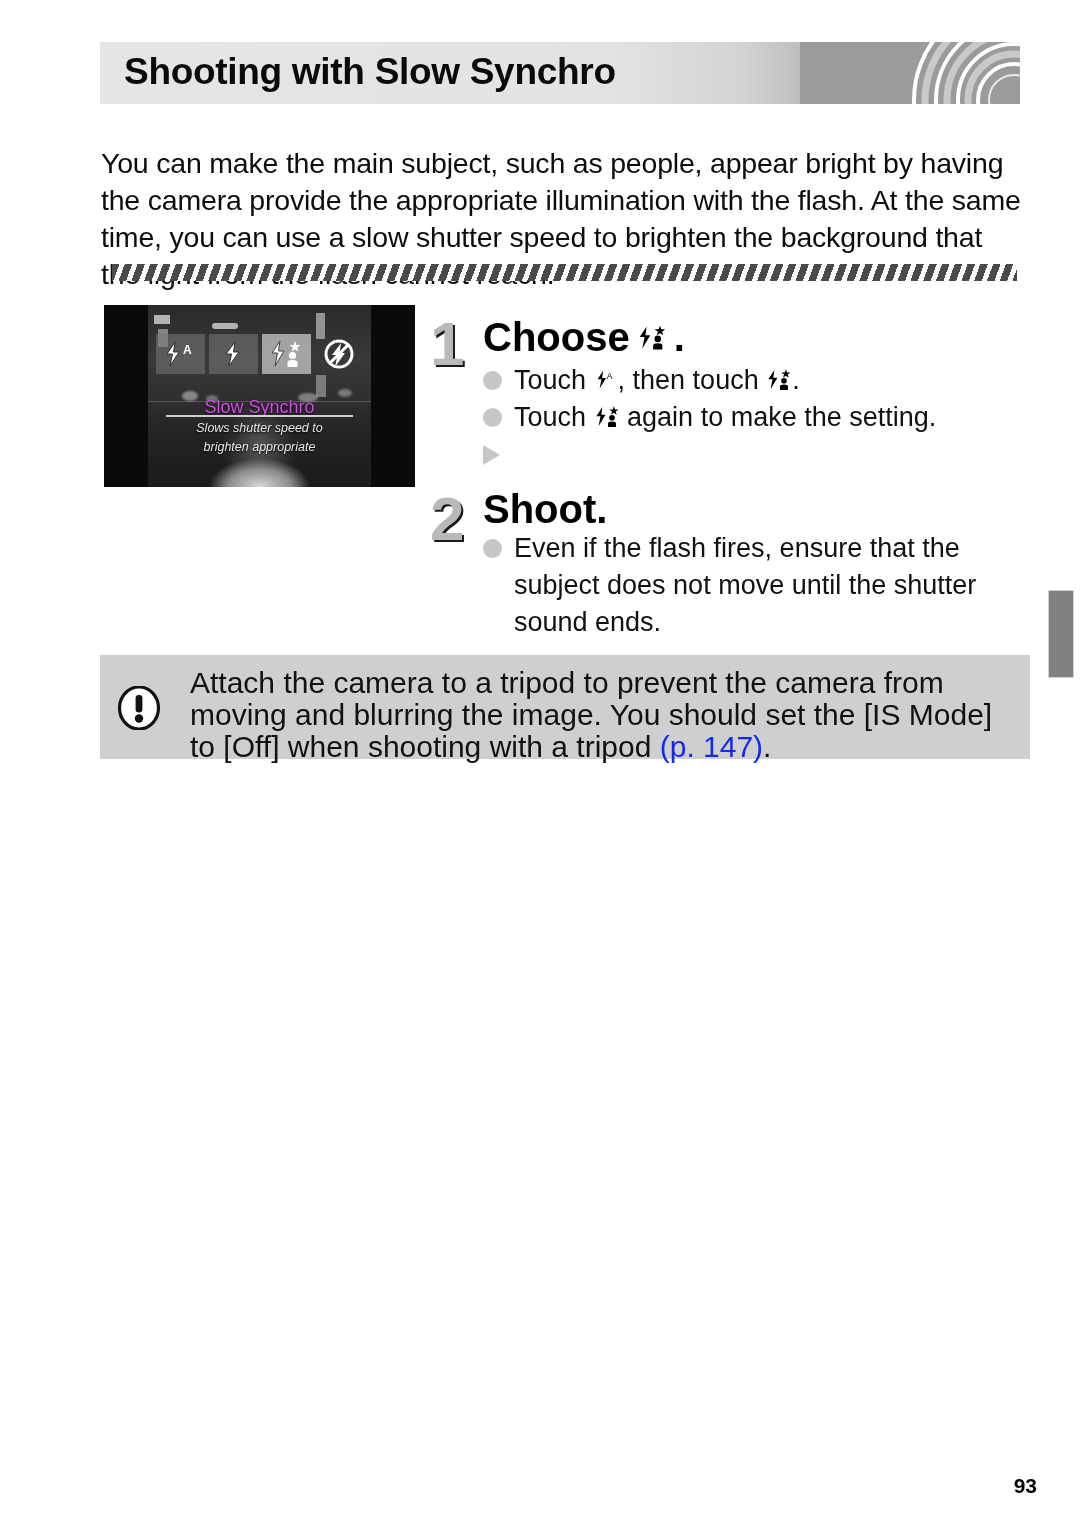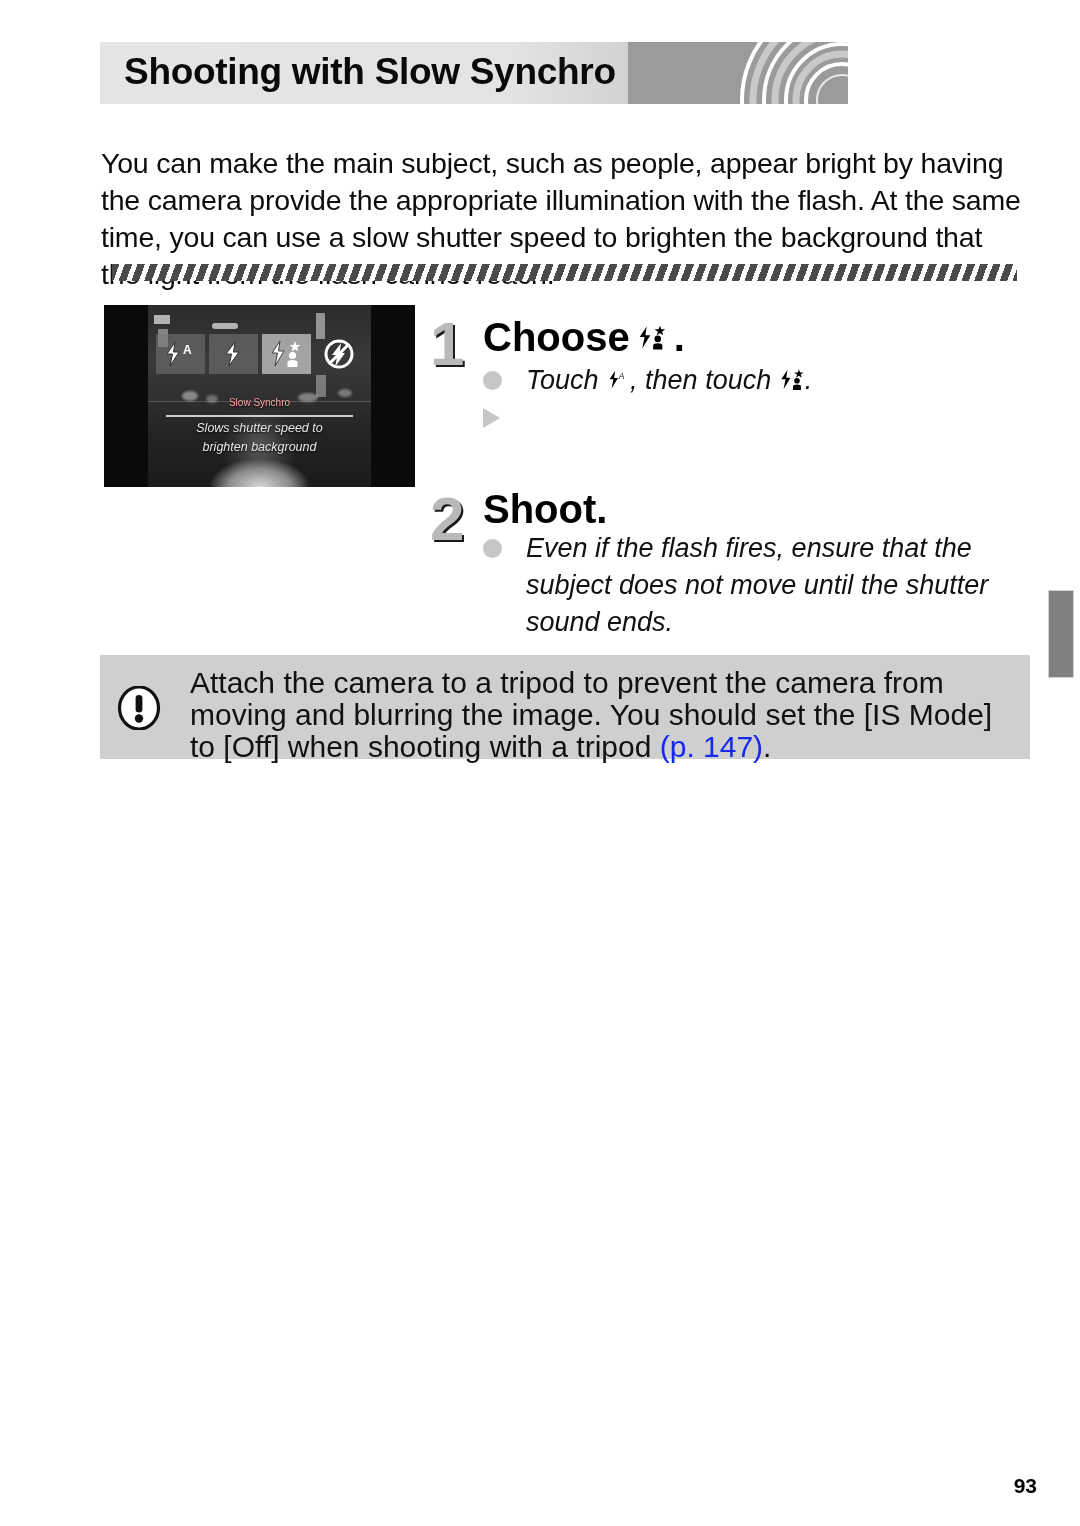--- a/index.html
+++ b/index.html
@@ -4,21 +4,21 @@
 <style>
   html,body{margin:0;padding:0;}
   body{
     width:1080px;height:1526px;background:#ffffff;
     font-family:"Liberation Sans", sans-serif;
     color:#000;-webkit-font-smoothing:antialiased;
     position:relative;overflow:hidden;
   }
   
   .header-bar{
-    position:absolute;left:100px;top:42px;width:748px;height:62px;
+    position:absolute;left:100px;top:42px;width:920px;height:62px;
     background:linear-gradient(to right,#e4e5e7 0%,#e2e3e5 55%,#d2d3d5 70%,#9b9b9b 86%,#9b9b9b 100%);
     overflow:hidden;
   }
   .header-title{
     position:absolute;left:24px;top:50%;transform:translateY(-52%);
     font-size:37px;font-weight:bold;letter-spacing:-0.3px;
     color:#0a0a0a;white-space:nowrap;
   }
   .header-rings{position:absolute;right:0;top:0;width:220px;height:62px;}
   
@@ -50,42 +50,42 @@
     display:flex;gap:4px;justify-content:center;align-items:center;
   }
   .ic{
     width:49px;height:40px;display:flex;align-items:center;justify-content:center;
     background:rgba(120,120,120,.55);
   }
   .ic.sel{background:rgba(205,205,205,.72);}
   .ic.noframe{background:transparent;}
   .shot-label{
     position:absolute;left:44px;top:92px;width:223px;text-align:center;
-    font-size:10px;color:#fca5a5;text-shadow:0 1px 2px #000;
+    font-size:18px;color:#d946ef;text-shadow:0 1px 2px #000;
   }
   .shot-divider{
     position:absolute;left:62px;top:110px;width:187px;height:2px;
     background:rgba(235,235,235,.85);
   }
   .shot-desc{
     position:absolute;left:44px;top:114px;width:223px;text-align:center;
     font-size:12.5px;line-height:19px;color:#e8e8e8;text-shadow:0 1px 2px #000;font-style:italic;
   }
   
   .stepnum{
     position:absolute;font-size:62px;font-weight:bold;line-height:1;
     color:#b9b9b9;text-shadow:2px 2px 0 #1a1a1a;
     font-family:"Liberation Sans", sans-serif;
   }
   .step-head{
     position:absolute;font-size:40px;font-weight:bold;color:#000;
     white-space:nowrap;display:flex;align-items:center;gap:7px;
   }
   .bullets{position:absolute;font-size:27px;line-height:37px;color:#111;}
-  .bl{display:flex;align-items:flex-start;gap:12px;font-style:italic;}
+  .bl{display:flex;align-items:flex-start;gap:0;}
   .dot{
     display:inline-block;width:19px;height:19px;border-radius:50%;
     background:#c6c6c6;flex:none;margin:9px 12px 0 0;
   }
   .tri{
     display:inline-block;width:0;height:0;flex:none;margin:9px 12px 0 0;
     border-left:17px solid #c6c6c6;border-top:10px solid transparent;
     border-bottom:10px solid transparent;
   }
   .bl-txt{display:block;}
@@ -191,21 +191,21 @@
         <path d="M19 5 L10 17 L15.5 17 L13 29 L23 15 L17.5 15 Z" fill="#fff"></path>
         <line x1="7" y1="26" x2="27" y2="6" stroke="#fff" stroke-width="3"></line>
       </svg>
     </div>
   </div>
 
   <div class="shot-label">Slow Synchro</div>
   <div class="shot-divider"></div>
   <div class="shot-desc">
     <span>Slows shutter speed to</span><br>
-    <span>brighten background</span>
+    <span>brighten appropriate</span>
   </div>
 </div>
 
 <div class="stepnum" style="left:430px;top:313px;">1</div>
 
 <div class="step-head" style="left:483px;top:315px;">
   <span>Choose</span>
   <svg class="g" width="30" height="26" viewBox="0 0 34 28">
     <path d="M11 1 L3 13 L8.5 13 L6 26 L15 11 L9.5 11 Z" fill="#000"></path>
     <path d="M26 0 L27.5 4.2 L32 4.2 L28.4 6.9 L29.7 11 L26 8.5 L22.3 11 L23.6 6.9 L20 4.2 L24.5 4.2 Z" fill="#000"></path>
@@ -223,20 +223,29 @@
           <path d="M13 0 L5 12 L10.5 12 L8 25 L17 10 L11.5 10 Z" fill="#000"></path>
           <text x="18" y="11" font-family="Liberation Sans, sans-serif" font-size="12" fill="#000">A</text>
         </svg><span>, then touch </span><svg class="g" width="26" height="22" viewBox="0 0 34 28">
           <path d="M11 1 L3 13 L8.5 13 L6 26 L15 11 L9.5 11 Z" fill="#000"></path>
           <path d="M26 0 L27.5 4.2 L32 4.2 L28.4 6.9 L29.7 11 L26 8.5 L22.3 11 L23.6 6.9 L20 4.2 L24.5 4.2 Z" fill="#000"></path>
           <circle cx="23.5" cy="15" r="3.7" fill="#000"></circle>
           <path d="M18.3 27 L18.3 22.4 Q18.3 20 23.5 20 Q28.7 20 28.7 22.4 L28.7 27 Z" fill="#000"></path>
         </svg><span>.</span></span>
   </div>
 
+  <div class="bl">
+    <span class="dot"></span>
+    <span class="bl-txt"><span>Touch </span><svg class="g" width="26" height="22" viewBox="0 0 34 28">
+          <path d="M11 1 L3 13 L8.5 13 L6 26 L15 11 L9.5 11 Z" fill="#000"></path>
+          <path d="M26 0 L27.5 4.2 L32 4.2 L28.4 6.9 L29.7 11 L26 8.5 L22.3 11 L23.6 6.9 L20 4.2 L24.5 4.2 Z" fill="#000"></path>
+          <circle cx="23.5" cy="15" r="3.7" fill="#000"></circle>
+          <path d="M18.3 27 L18.3 22.4 Q18.3 20 23.5 20 Q28.7 20 28.7 22.4 L28.7 27 Z" fill="#000"></path>
+        </svg><span> again to make the setting.</span></span>
+  </div>
 
   <div class="bl">
     <span class="tri"></span>
   </div>
 </div>
 
 <div class="stepnum" style="left:430px;top:488px;">2</div>
 
 <div class="step-head" style="left:483px;top:487px;align-items:flex-end;">
   <span>Shoot.</span>

